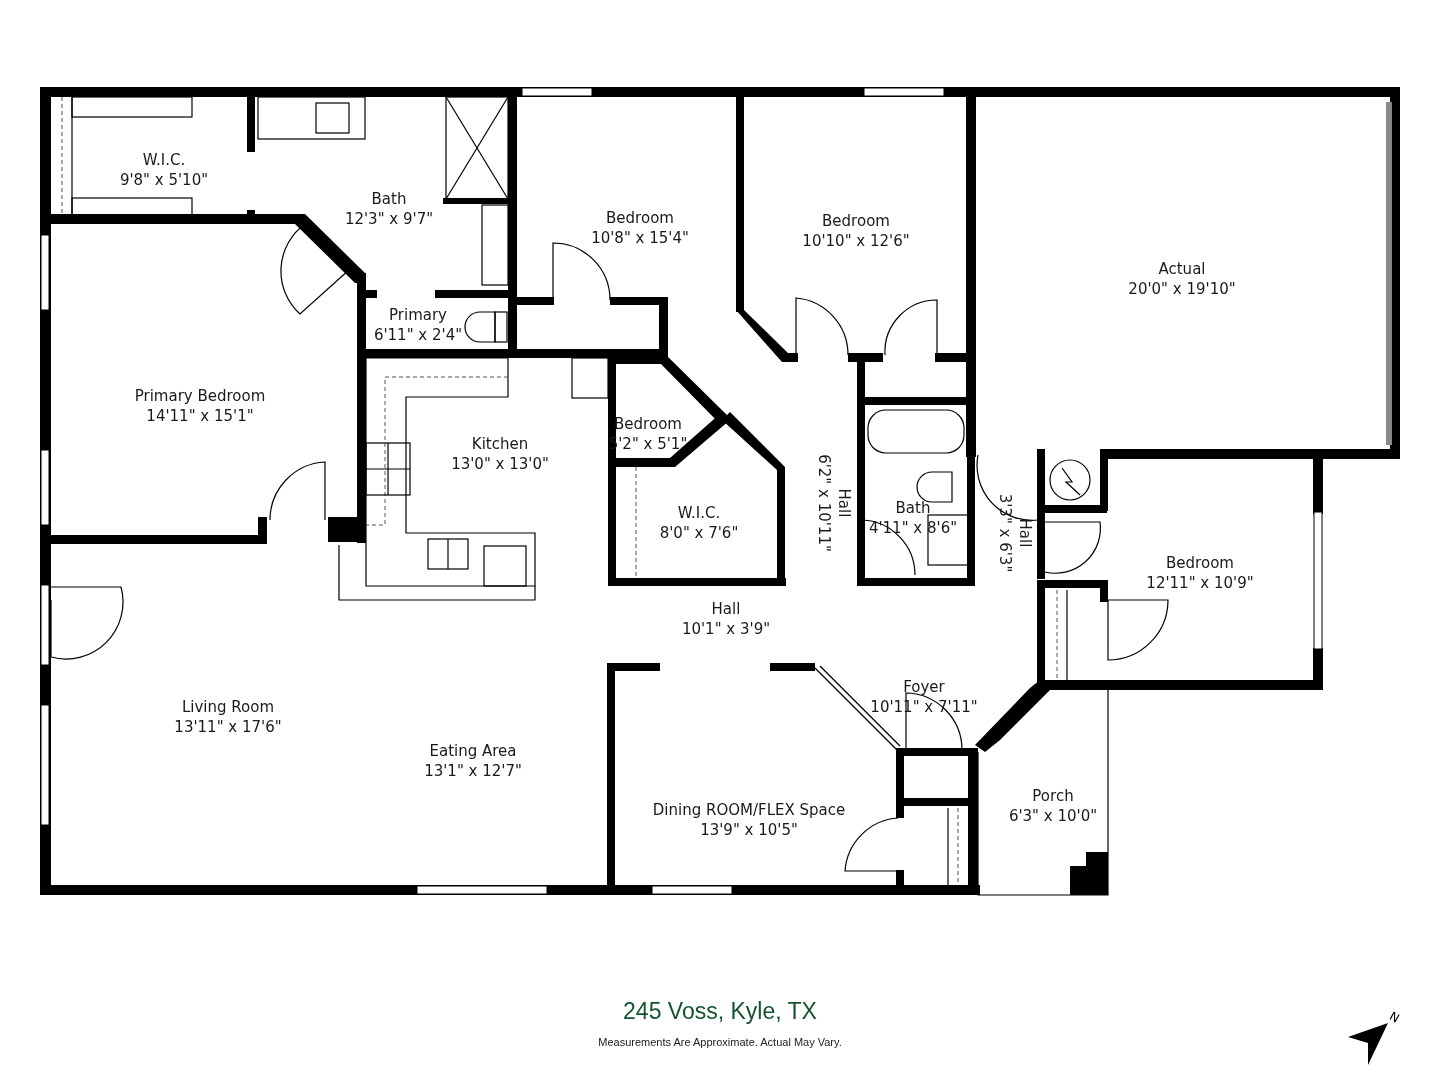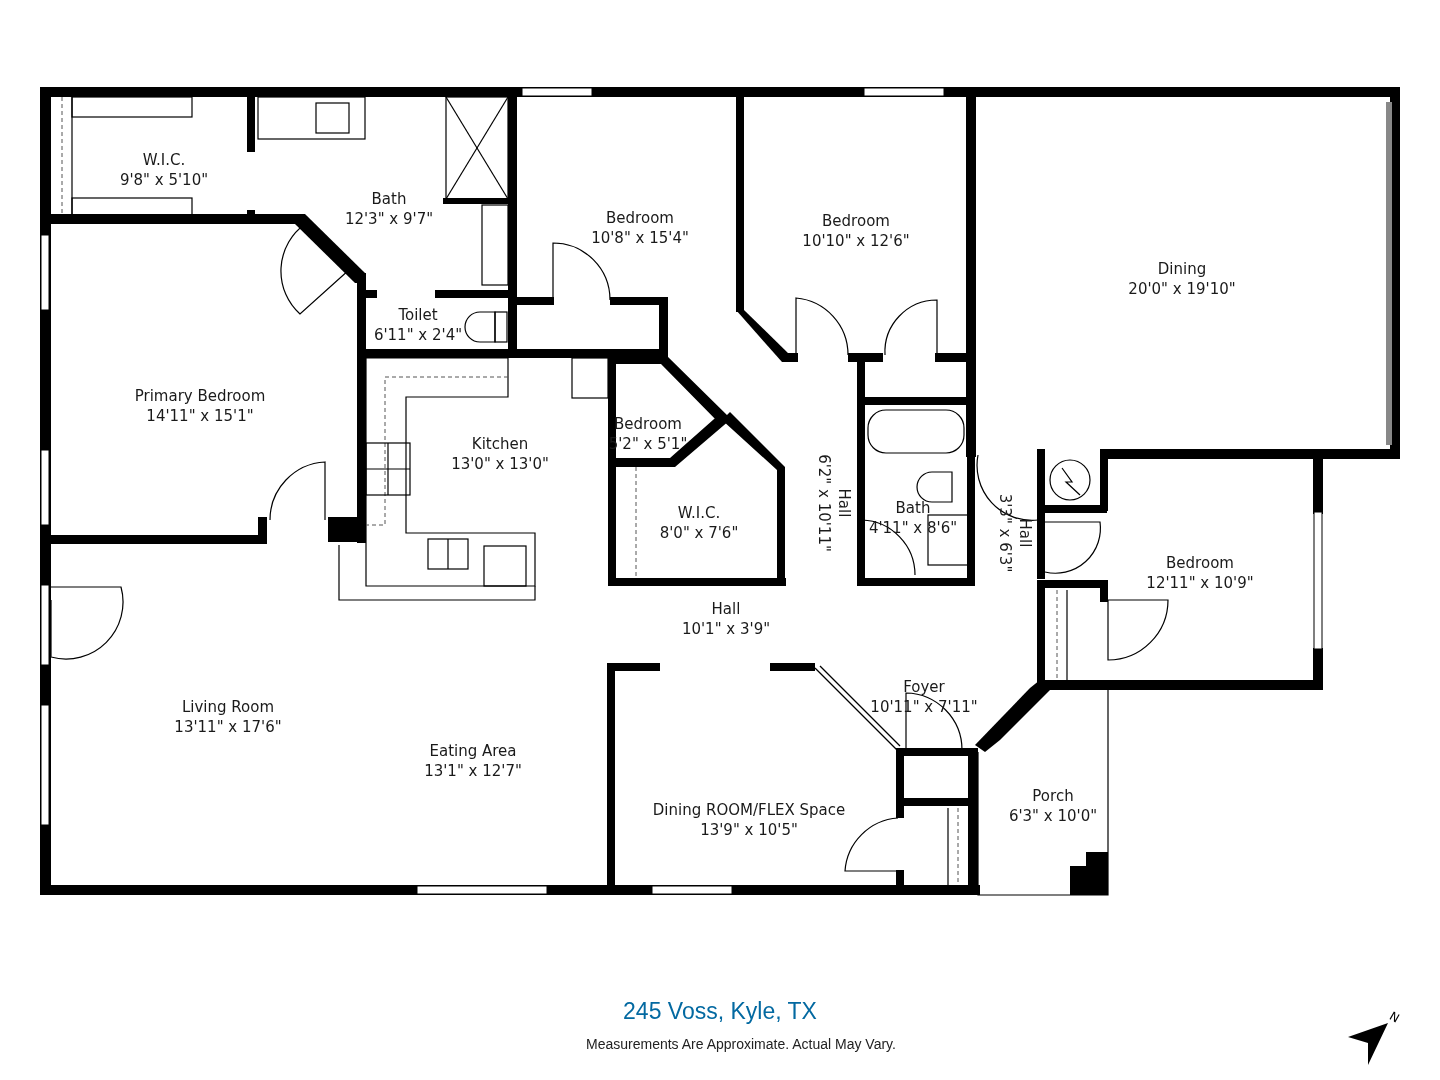--- a/index.html
+++ b/index.html
@@ -5,22 +5,22 @@
   html, body { margin: 0; padding: 0; background: #ffffff; }
   body { width: 1440px; height: 1080px; position: relative; overflow: hidden; font-family: "DejaVu Sans", sans-serif; }
   #plan { position: absolute; left: 0; top: 0; width: 1440px; height: 1080px; }
   .wall { fill: #000; }
   .thin { fill: none; stroke: #000; stroke-width: 1.2; }
   .dash { fill: none; stroke: #555; stroke-width: 1; stroke-dasharray: 4 3; }
   .win { fill: #fff; stroke: #000; stroke-width: 1; }
   .room-label { position: absolute; text-align: center; color: #1a1a1a; font-size: 15px; line-height: 20px; white-space: nowrap; transform: translateX(-50%); }
   .room-label .name, .room-label .dims { display: block; }
   .vertical { transform: translateX(-50%) rotate(90deg); transform-origin: center center; }
-  .footer-title { position: absolute; left: 720px; top: 998px; transform: translateX(-50%); font-family: "Liberation Sans", sans-serif; font-size: 23px; color: #0369a1; white-space: nowrap; }
-  .footer-note { position: absolute; left: 720px; top: 1036px; transform: translateX(-50%); font-family: "Liberation Sans", sans-serif; font-size: 14px; color: #222; white-space: nowrap; margin-left: 21px; }
+  .footer-title { position: absolute; left: 720px; top: 998px; transform: translateX(-50%); font-family: "Liberation Sans", sans-serif; font-size: 23px; color: #14532d; white-space: nowrap; }
+  .footer-note { position: absolute; left: 720px; top: 1036px; transform: translateX(-50%); font-family: "Liberation Sans", sans-serif; font-size: 11px; color: #222; white-space: nowrap; }
   .compass { position: absolute; left: 1340px; top: 1005px; width: 70px; height: 65px; }
 </style>
 </head>
 <body>
 
 <svg id="plan" viewBox="0 0 1440 1080" xmlns="http://www.w3.org/2000/svg">
 
   <g>
 
     <rect class="wall" x="40" y="87" width="1360" height="10"></rect>
@@ -187,25 +187,25 @@
     </div>
     <div class="room-label" style="left: 640px; top: 208px;">
       <span class="name">Bedroom</span>
       <span class="dims">10'8" x 15'4"</span>
     </div>
     <div class="room-label" style="left: 856px; top: 211px;">
       <span class="name">Bedroom</span>
       <span class="dims">10'10" x 12'6"</span>
     </div>
     <div class="room-label" style="left: 1182px; top: 259px;">
-      <span class="name">Dining</span>
+      <span class="name">Actual</span>
       <span class="dims">20'0" x 19'10"</span>
     </div>
     <div class="room-label" style="left: 418px; top: 305px;">
-      <span class="name">Toilet</span>
+      <span class="name">Primary</span>
       <span class="dims">6'11" x 2'4"</span>
     </div>
     <div class="room-label" style="left: 200px; top: 386px;">
       <span class="name">Primary Bedroom</span>
       <span class="dims">14'11" x 15'1"</span>
     </div>
     <div class="room-label" style="left: 648px; top: 414px;">
       <span class="name">Bedroom</span>
       <span class="dims">5'2" x 5'1"</span>
     </div>

